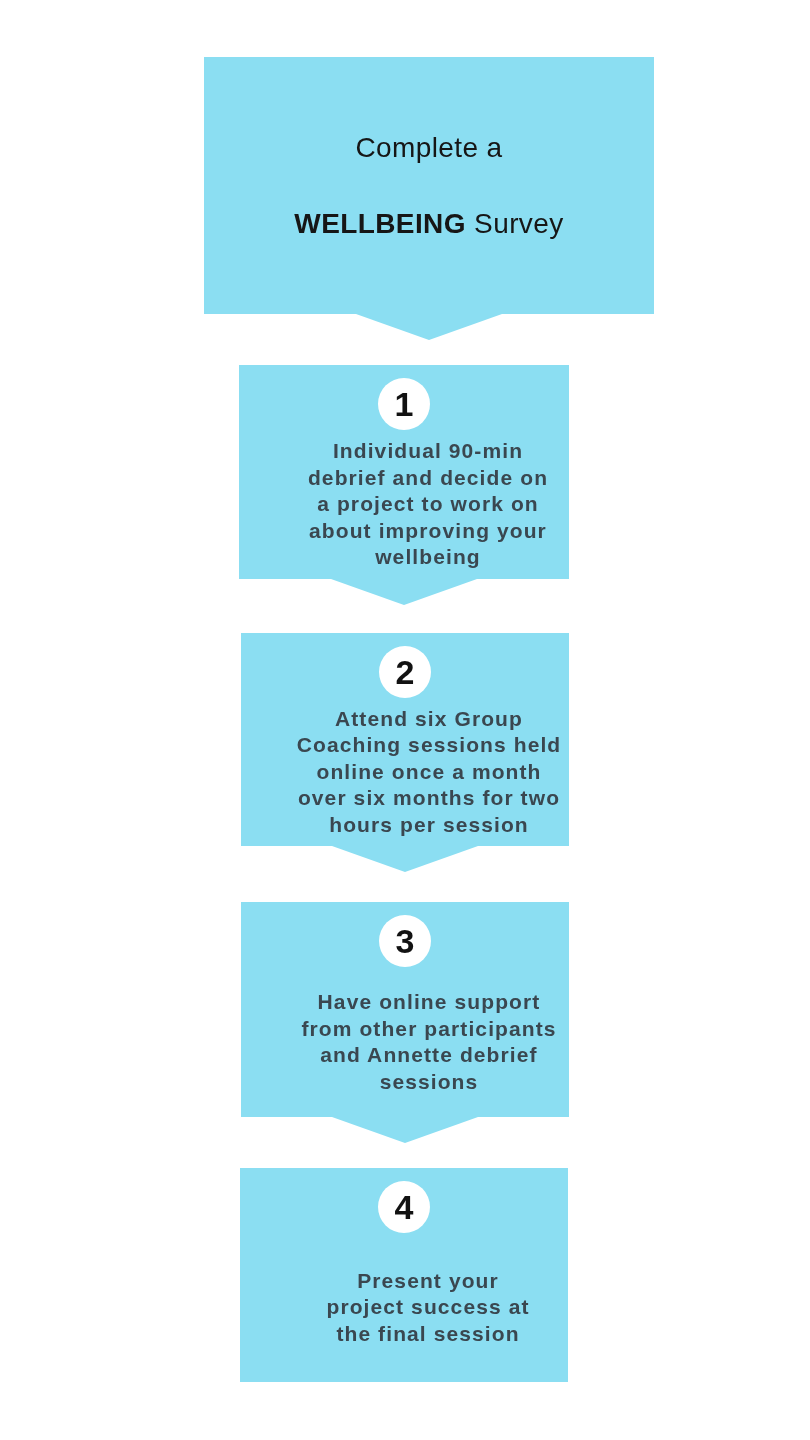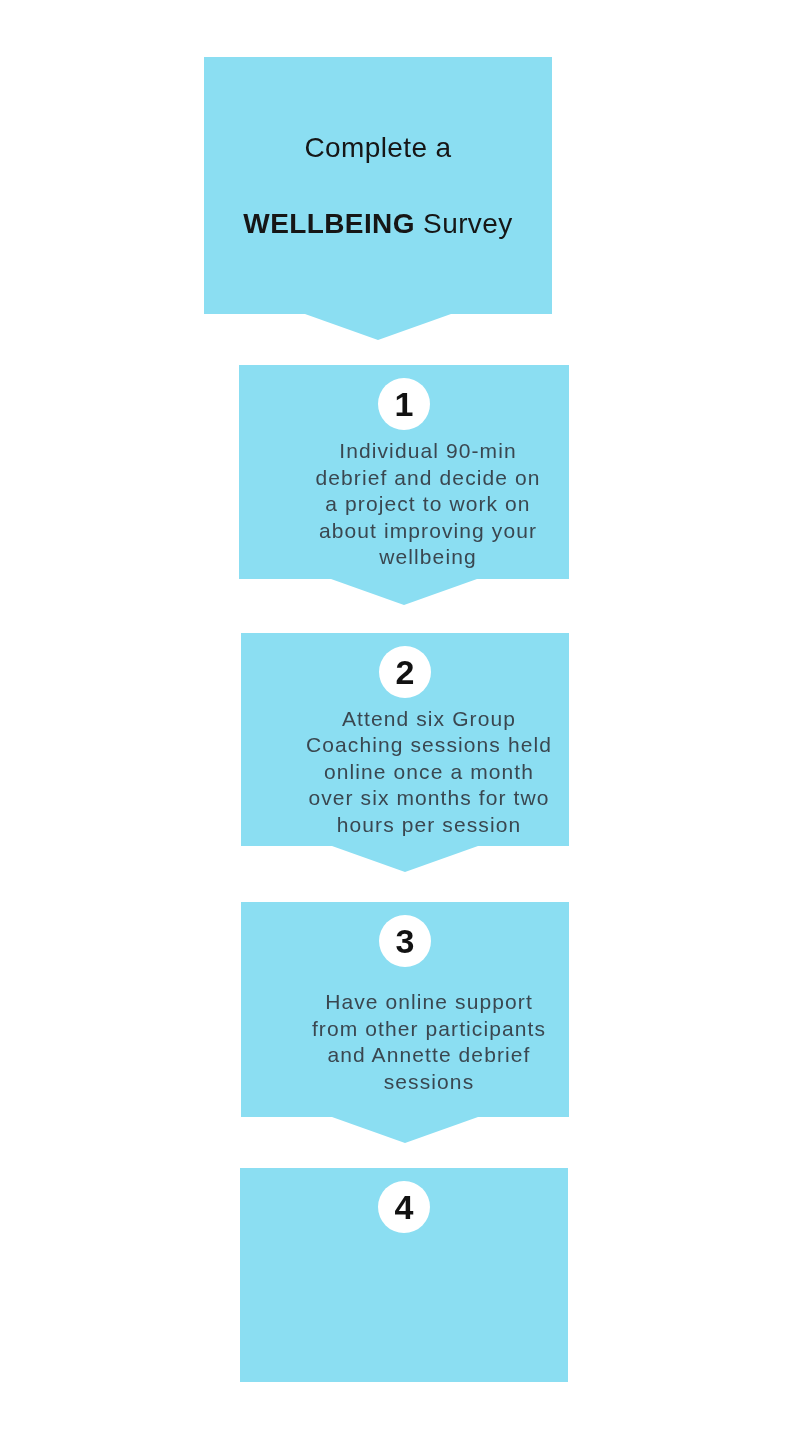--- a/index.html
+++ b/index.html
@@ -31,21 +31,21 @@
     bottom:-26px;
     transform:translateX(-50%);
     width:0;height:0;
     border-left:73px solid transparent;
     border-right:73px solid transparent;
     border-top:26px solid var(--box-fill);
   }
   
   .header-box{
     left:204px;top:57px;
-    width:348px;height:257px;
+    width:450px;height:257px;
     display:flex;
     align-items:center;
     justify-content:center;
   }
   .header-title{
     text-align:center;
     color:var(--title-text);
     font-size:28px;
     line-height:38px;
     letter-spacing:.4px;
@@ -82,21 +82,21 @@
     flex:1 1 auto;
     display:flex;
     align-items:center;
     justify-content:center;
     text-align:center;
     white-space:pre-line;
     color:var(--body-text);
     font-size:21px;
     line-height:26.5px;
     letter-spacing:1.1px;
-    font-weight:400;
+    font-weight:700;
     width:100%;
     margin-left:48px;
   }
 </style>
 </head>
 <body>
 
 <div class="canvas">
 
   <section class="box header-box">
@@ -139,15 +139,18 @@
 from other participants
 and Annette debrief
 sessions</div>
     <div class="arrow"></div>
   </section>
 
   <section class="box step-box step-4">
     <div class="num-circle">
       <span>4</span>
     </div>
+    <div class="step-text">Present your
+project success at
+the final session</div>
   </section>
 
 </div>
 
 </body></html>

